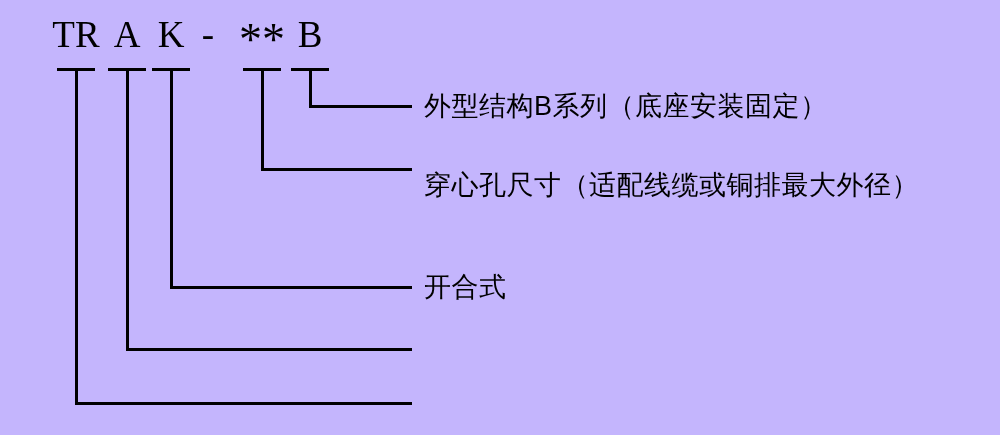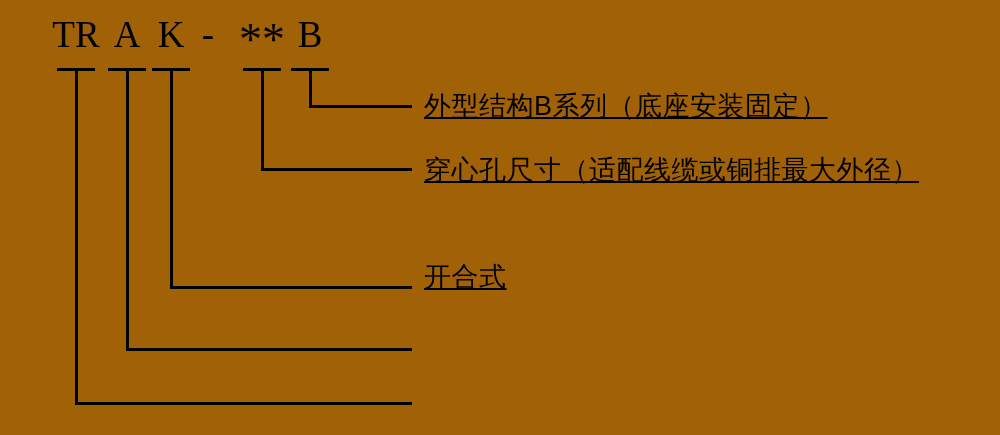--- a/index.html
+++ b/index.html
@@ -4,21 +4,21 @@
 <style>
   html, body {
     margin: 0;
     padding: 0;
     background: #ffffff;
   }
   .canvas {
     position: relative;
     width: 1000px;
     height: 435px;
-    background: #a16207;
+    background: #c4b5fd;
     overflow: hidden;
     font-family: "Liberation Sans", sans-serif;
   }
   
   .code-seg {
     position: absolute;
     top: 16px;
     transform: translateX(-50%);
     font-family: "Liberation Serif", serif;
     font-size: 37px;
@@ -63,25 +63,24 @@
 
   
   .diagram-label {
     position: absolute;
     left: 424px;
     font-size: 27px;
     line-height: 34px;
     letter-spacing: 0.5px;
     color: #000000;
     white-space: nowrap;
-    text-decoration: underline;
   }
   .label-0 { top: 89px; }
-  .label-1 { top: 153px; }
-  .label-2 { top: 260px; }
+  .label-1 { top: 168px; }
+  .label-2 { top: 270px; }
   .label-3 { top: 332px; }
   .label-4 { top: 386px; }
 </style>
 </head>
 <body>
 
 <div class="canvas">
 
   <span class="code-seg seg-tr">TR</span>
   <span class="code-seg seg-a">A</span>

